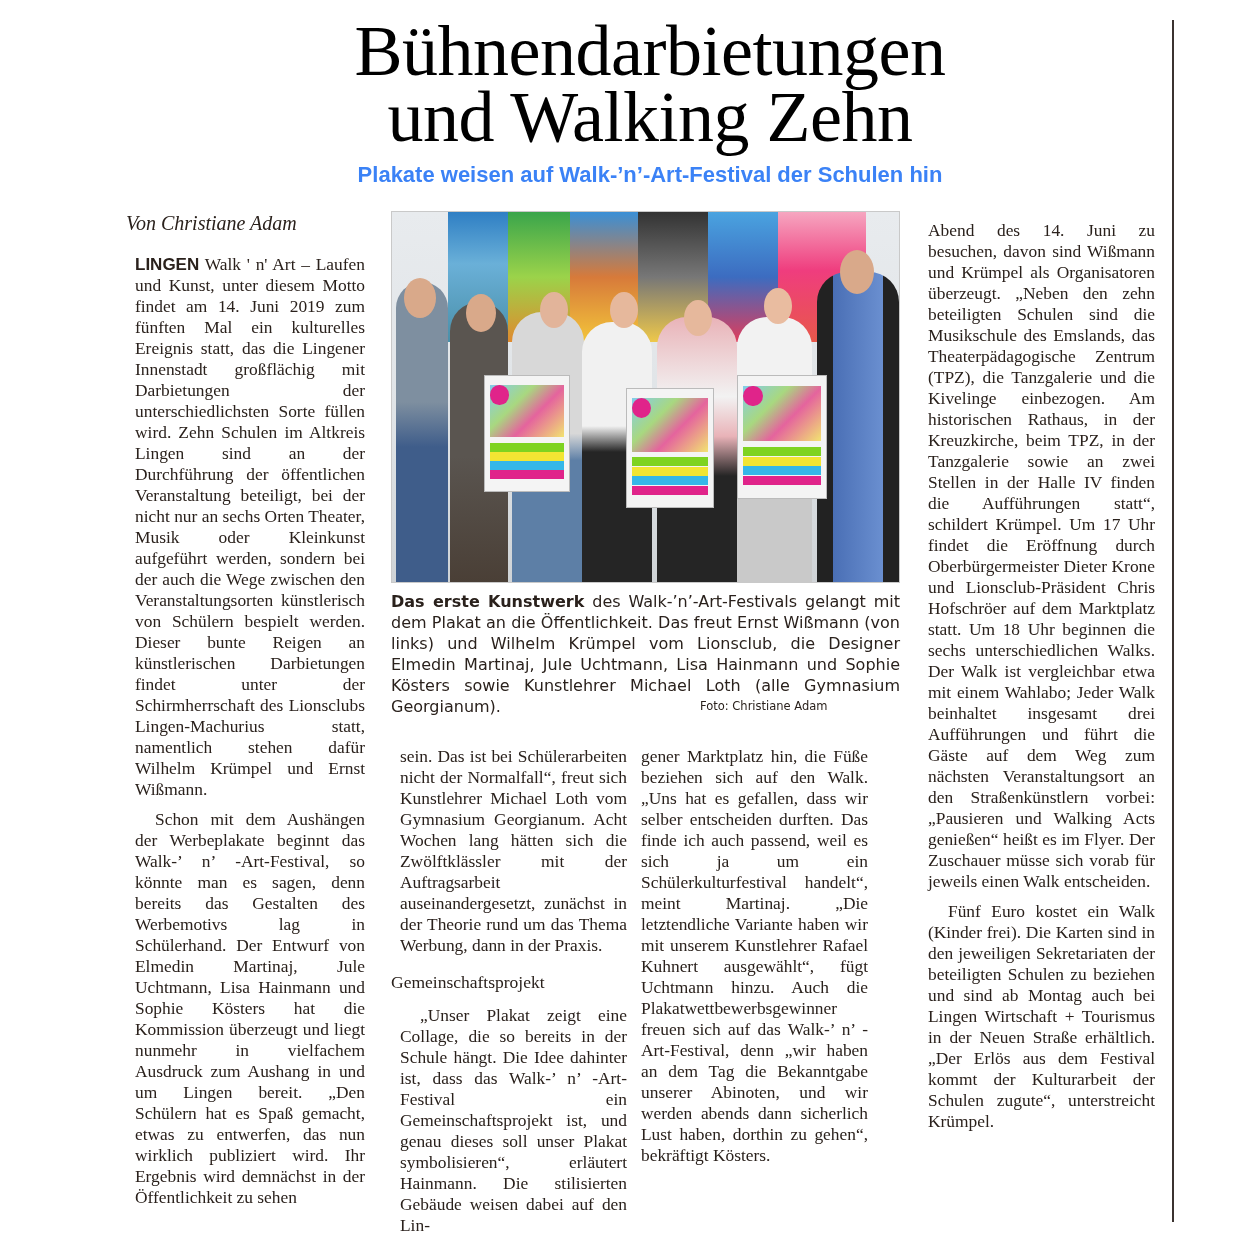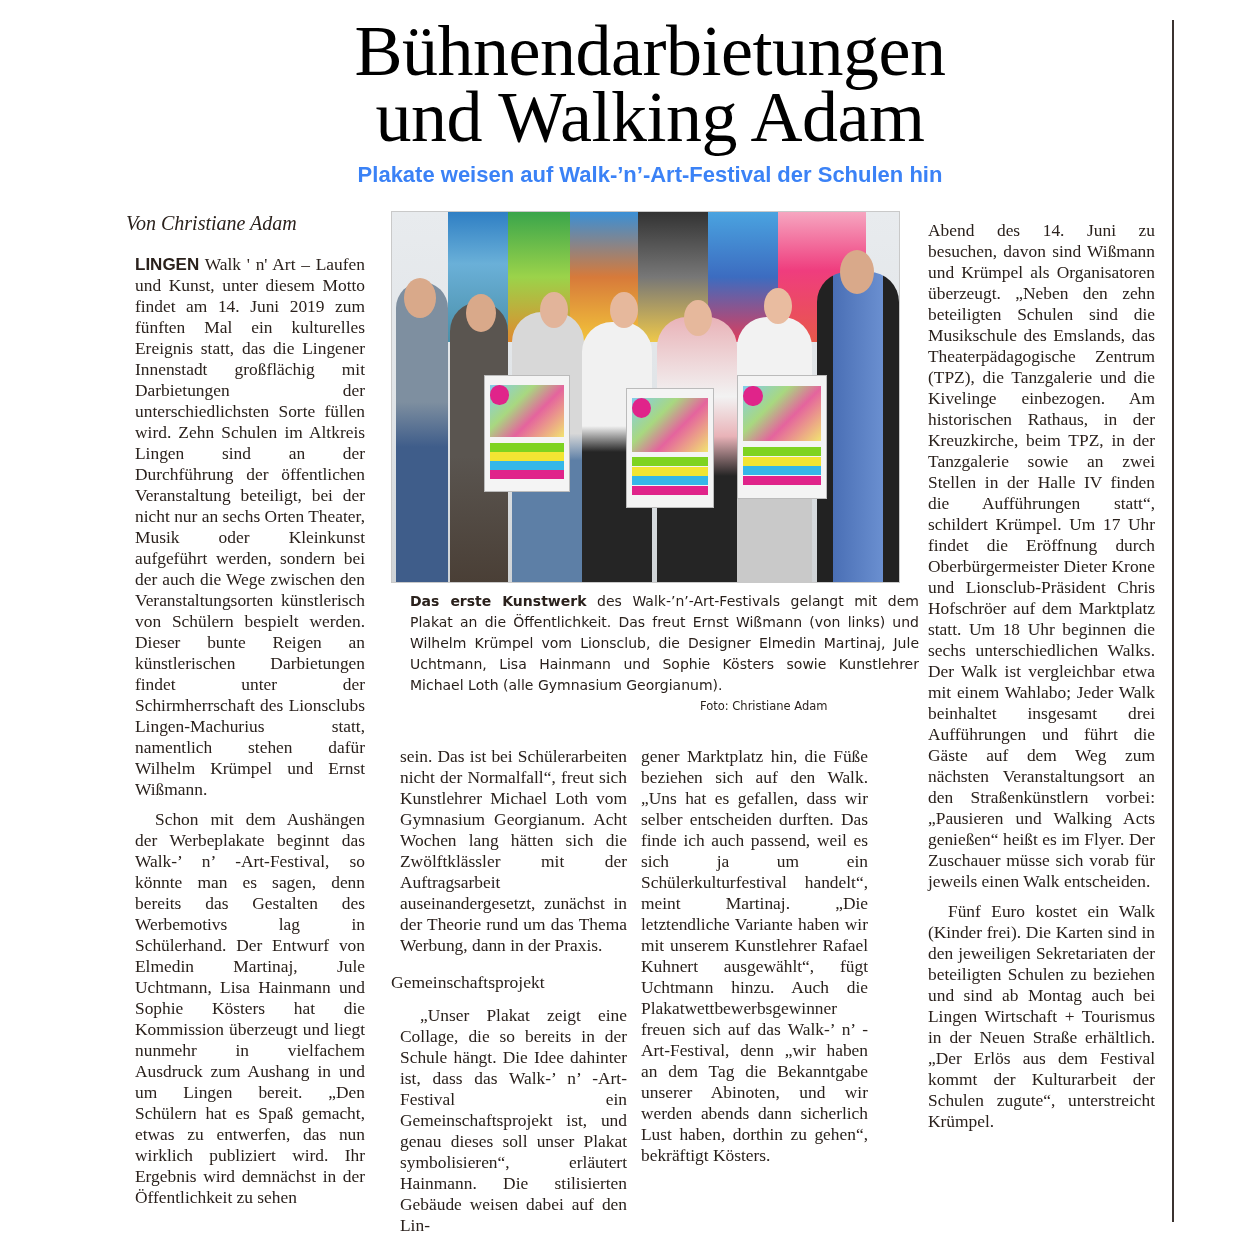--- a/index.html
+++ b/index.html
@@ -47,36 +47,36 @@
   .head { position: absolute; border-radius: 50%; background: #d9a98a; }
   .poster {
     position: absolute; background: #f4f4f4; border: 1px solid #bbb;
   }
   .poster .band { position: absolute; left: 6%; width: 88%; height: 9px; }
   .poster .circle { position: absolute; left: 6%; top: 8%; width: 22%; height: 17%; border-radius: 50%; background: #e0248a; }
   .poster .art { position: absolute; left: 6%; top: 8%; width: 88%; height: 45%;
     background: linear-gradient(135deg, #6fc6ea 0%, #9bd36b 35%, #e24a8e 60%, #f1e05a 100%); opacity: 0.85; }
 
   .caption {
-    position: absolute; left: 410px; top: 591px; width: 509px;
-    font-family: "DejaVu Sans", sans-serif; font-size: 14px; line-height: 21px;
+    position: absolute; left: 391px; top: 591px; width: 509px;
+    font-family: "DejaVu Sans", sans-serif; font-size: 16px; line-height: 21px;
     text-align: justify; color: #2a211c;
   }
   .caption b { font-weight: bold; }
   .credit {
     position: absolute; left: 700px; top: 699px; width: 200px; text-align: left;
     font-family: "DejaVu Sans", sans-serif; font-size: 11.5px; color: #2a211c;
   }
 </style>
 </head>
 <body>
 
 <div class="headline">
   <div>Bühnendarbietungen</div>
-  <div>und Walking Adam</div>
+  <div>und Walking Zehn</div>
 </div>
 <div class="subheadline">Plakate weisen auf Walk-’n’-Art-Festival der Schulen hin</div>
 
 <div class="vrule"></div>
 
 <div class="col col1">
   <div class="byline">Von Christiane Adam</div>
   <p><span class="dateline">LINGEN</span><span> Walk ' n' Art – Laufen und Kunst, unter diesem Motto findet am 14. Juni 2019 zum fünften Mal ein kulturelles Ereignis statt, das die Lingener Innenstadt großflächig mit Darbietungen der unterschiedlichsten Sorte füllen wird. Zehn Schulen im Altkreis Lingen sind an der Durchführung der öffentlichen Veranstaltung beteiligt, bei der nicht nur an sechs Orten Theater, Musik oder Kleinkunst aufgeführt werden, sondern bei der auch die Wege zwischen den Veranstaltungsorten künstlerisch von Schülern bespielt werden. Dieser bunte Reigen an künstlerischen Darbietungen findet unter der Schirmherrschaft des Lionsclubs Lingen-Machurius statt, namentlich stehen dafür Wilhelm Krümpel und Ernst Wißmann.</span></p>
   <p class="indent">Schon mit dem Aushängen der Werbeplakate beginnt das Walk-’ n’ -Art-Festival, so könnte man es sagen, denn bereits das Gestalten des Werbemotivs lag in Schülerhand. Der Entwurf von Elmedin Martinaj, Jule Uchtmann, Lisa Hainmann und Sophie Kösters hat die Kommission überzeugt und liegt nunmehr in vielfachem Ausdruck zum Aushang in und um Lingen bereit. „Den Schülern hat es Spaß gemacht, etwas zu entwerfen, das nun wirklich publiziert wird. Ihr Ergebnis wird demnächst in der Öffentlichkeit zu sehen</p>
 </div>

